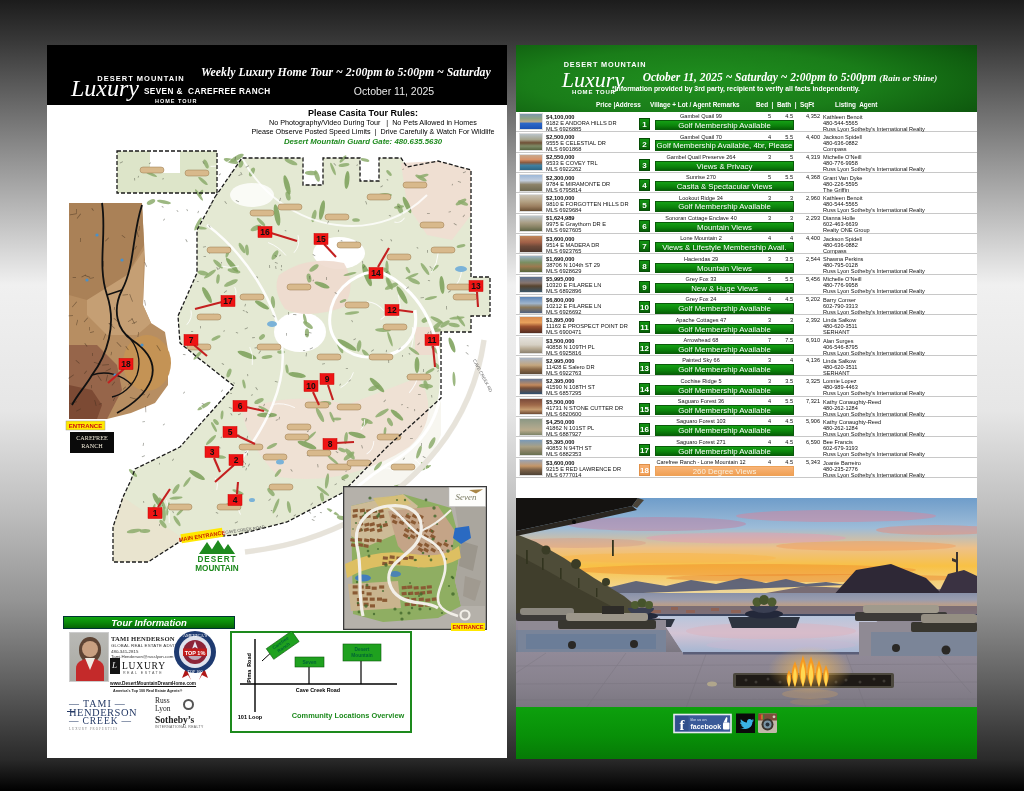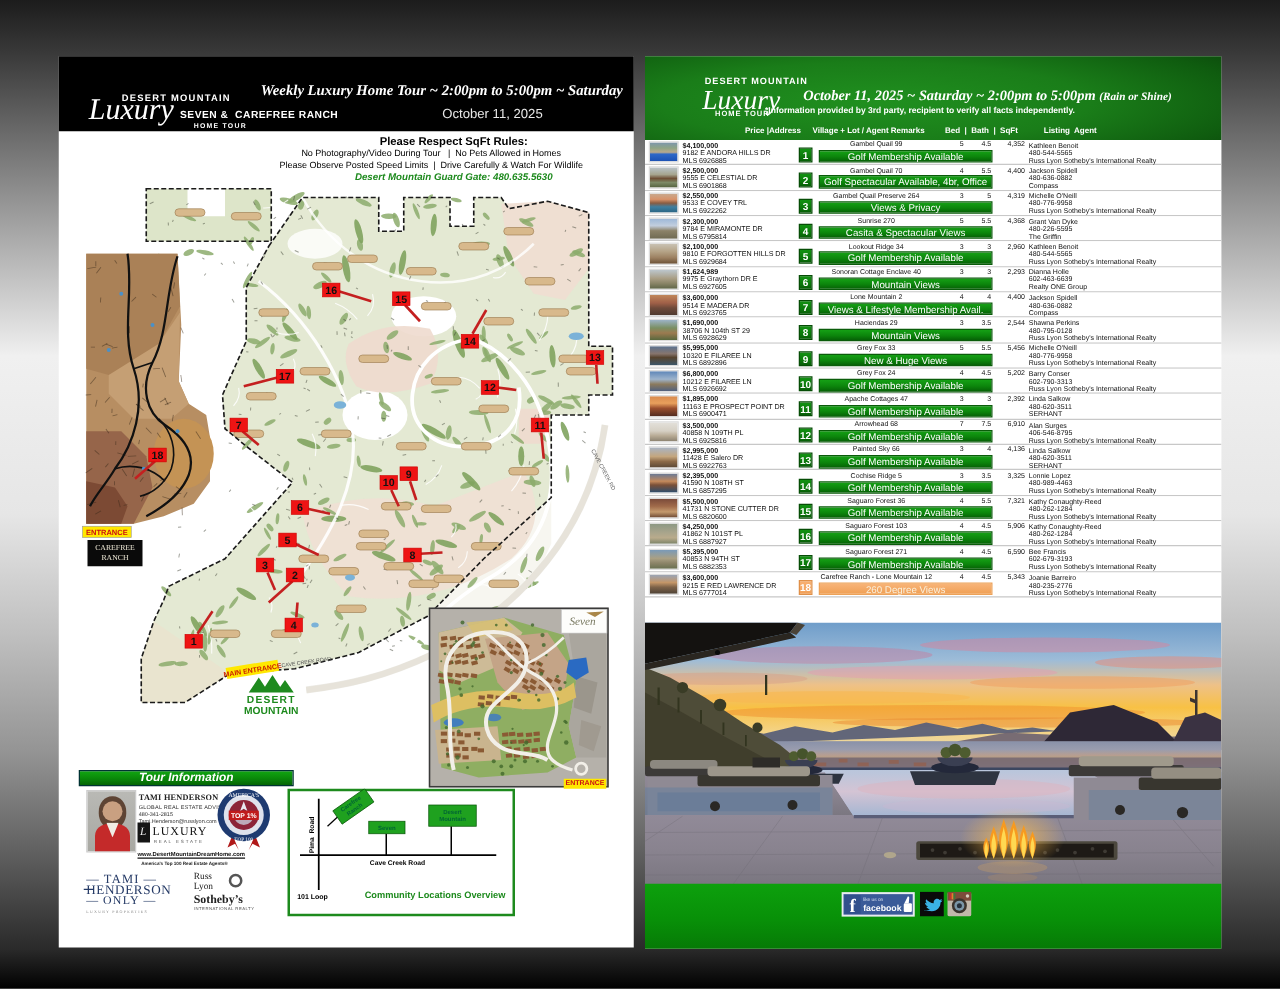--- a/index.html
+++ b/index.html
@@ -2,21 +2,21 @@
 <html><head><meta charset="utf-8"><style>
 *{margin:0;padding:0;box-sizing:border-box}
 html,body{width:1024px;height:791px;overflow:hidden}
 body{position:relative;font-family:"Liberation Sans",sans-serif;
 background:linear-gradient(180deg,#1c1c1c 0%,#3a3a3a 5.5%,#929292 20%,#f0f0f0 36%,#e6e6e6 52%,#c0c0c0 64%,#949494 76%,#616161 86%,#2a2a2a 96%,#000 100%);}
 .abs{position:absolute}
 #pageL{position:absolute;left:47px;top:45px;width:460px;height:713px;background:#fff}
 #pageR{position:absolute;left:516px;top:45px;width:461px;height:714px;background:#fff}
 
 #hdrL{position:absolute;left:0;top:0;width:460px;height:60px;background:#000;color:#fff}
-#hl-title{position:absolute;left:154px;top:20px;width:305px;text-align:center;font-family:"Liberation Serif",serif;font-style:italic;font-weight:bold;font-size:11.8px;white-space:nowrap}
+#hl-title{position:absolute;left:154px;top:20px;width:305px;font-family:"Liberation Serif",serif;font-style:italic;font-weight:bold;font-size:11.8px;white-space:nowrap}
 #hl-date{position:absolute;left:262px;top:40px;width:170px;text-align:center;font-size:10.5px;color:#e8e8e8}
 #hl-dm{position:absolute;left:44px;top:29px;width:100px;text-align:center;font-size:7.5px;letter-spacing:1px;font-weight:bold}
 #hl-lux{position:absolute;left:18px;top:30px;width:80px;text-align:center;font-family:"Liberation Serif",serif;font-style:italic;font-size:24px}
 #hl-seven{position:absolute;left:97px;top:41.5px;width:230px;font-size:8.2px;font-weight:bold;letter-spacing:.4px}
 #hl-ht{position:absolute;left:108px;top:53px;font-size:5.5px;letter-spacing:1px;font-weight:bold}
 .rules{position:absolute;width:300px;text-align:center;color:#000}
 
 #hdrR{position:absolute;left:0;top:0;width:461px;height:67px;color:#fff;
 background:radial-gradient(ellipse 430px 80px at 40% 55%,#20901f 0%,#1a7d19 40%,#0f5c0f 70%,#0a3c0a 92%,#083008 100%);}
 #hr-dm{position:absolute;left:41px;top:15px;width:96px;text-align:center;font-size:7.3px;letter-spacing:.8px;font-weight:bold}
@@ -45,22 +45,22 @@
 
 <div id="pageL">
  <div id="hdrL">
   <div id="hl-title">Weekly Luxury Home Tour ~ 2:00pm to 5:00pm ~ Saturday</div>
   <div id="hl-date">October 11, 2025</div>
   <div id="hl-dm">DESERT MOUNTAIN</div>
   <div id="hl-lux">Luxury</div>
   <div id="hl-seven">SEVEN &amp;&nbsp; CAREFREE RANCH</div>
   <div id="hl-ht">HOME TOUR</div>
  </div>
- <div class="rules" style="left:166px;top:63px;font-size:9px;font-weight:bold">Please Respect SqFt Rules:</div>
- <div class="rules" style="left:123px;top:74px;font-size:7.2px;width:350px;line-height:8.6px">No Photography/Video During Tour&nbsp;&nbsp; |&nbsp; No Pets Allowed in Homes<br>Please Observe Posted Speed Limits&nbsp; |&nbsp; Drive Carefully &amp; Watch For Wildlife</div>
+ <div class="rules" style="left:166px;top:63px;font-size:9px;font-weight:bold">Please Casita Tour Rules:</div>
+ <div class="rules" style="left:151px;top:74px;font-size:7.2px;width:350px;line-height:8.6px">No Photography/Video During Tour&nbsp;&nbsp; |&nbsp; No Pets Allowed in Homes<br>Please Observe Posted Speed Limits&nbsp; |&nbsp; Drive Carefully &amp; Watch For Wildlife</div>
  <div class="rules" style="left:166px;top:92px;font-size:7.8px;font-weight:bold;font-style:italic;color:#1e8a1e">Desert Mountain Guard Gate: 480.635.5630</div>
  <svg style="position:absolute;left:0;top:0" width="460" height="713" viewBox="0 0 460 713">
       <path d="M168,152 L195,113 L256,113 L256,140 L276,140 L276,113 L313,113 L313,136 L332,136 L332,113 L354,113 L360,122 L391,116 L424,125 L424,232 L443,232 L443,271 L424,271 L424,287 L394,287 L394,353 L340,402 L295,448 L240,477 L189,490 L137,494 L101,517 L66,517 L66,482 L76,452 L84,435 L88,424 L133,402 L187,341 L150,312 L133,298 L131,271 L150,228 L150,185 Z" fill="#e4e9d3" stroke="none"></path>
       <path d="M70,106 L170,106 L170,148 L70,148 Z" fill="#dde5c9" stroke="none"></path>
       <rect x="103" y="106" width="30" height="22" fill="#ffffff"></rect>
       <ellipse cx="253" cy="287" rx="26" ry="20" fill="#fff"></ellipse>
       <ellipse cx="292" cy="208" rx="26" ry="16" fill="#fff"></ellipse>
       <ellipse cx="205" cy="150" rx="22" ry="12" fill="#fff" opacity=".8"></ellipse>
       <path d="M394,353 L340,402 L295,448 L330,455 L380,420 L394,390 Z" fill="#f3f2ea" opacity=".7"></path>
       <path d="M354,118 L391,116 L424,125 L424,170 L405,195 L380,190 L360,160 Z" fill="#f0ded2" opacity=".9"></path>
@@ -897,21 +897,21 @@
 <rect x="11" y="18.5" width="24" height="7.5" fill="#c01c1c"></rect>
 <text x="23" y="24.6" font-size="5.5" font-weight="bold" fill="#fff" text-anchor="middle" font-family="Liberation Sans,sans-serif">TOP 1%</text>
 <text x="23" y="7.4" font-size="4.6" fill="#fff" text-anchor="middle" font-family="Liberation Serif,serif">AMERICA'S</text>
 <text x="23" y="42.5" font-size="4.2" fill="#fff" text-anchor="middle" font-family="Liberation Serif,serif">TOP 100</text>
 </svg>
     <div style="position:absolute;left:63px;top:636px;font-size:4.7px;font-weight:bold;color:#111;text-decoration:underline">www.DesertMountainDreamHome.com</div>
     <div style="position:absolute;left:66px;top:643.5px;font-size:3.7px;font-weight:bold;color:#222">America's Top 100 Real Estate Agents®</div>
     <div style="position:absolute;left:22px;top:653px;width:82px;color:#253a66;font-family:'Liberation Serif',serif">
 <div style="font-size:10px;letter-spacing:1px">— TAMI —</div>
 <div style="font-size:10.5px;letter-spacing:.5px;margin-top:-2px">HENDERSON</div>
-<div style="font-size:9.5px;letter-spacing:1px;margin-top:-2px">— ONLY —</div>
+<div style="font-size:9.5px;letter-spacing:1px;margin-top:-2px">— CREEK —</div>
 <div style="font-size:3.2px;color:#888;letter-spacing:1px;margin-top:1px">LUXURY PROPERTIES</div>
     </div>
     <div style="position:absolute;left:108px;top:652px;width:60px;color:#222">
 <div style="font-size:7.5px;line-height:7.5px;font-family:'Liberation Serif',serif">Russ<br>Lyon</div>
 <div style="position:absolute;left:28px;top:2px;width:11px;height:11px;border-radius:50%;border:2.5px solid #555"></div>
 <div style="font-size:9.5px;font-family:'Liberation Serif',serif;font-weight:bold;margin-top:3px">Sotheby’s</div>
 <div style="font-size:3.4px;color:#555;letter-spacing:.4px">INTERNATIONAL REALTY</div>
     </div>
     <div style="position:absolute;left:20px;top:666px;width:8px;border-top:1px solid #253a66"></div>
     <div style="position:absolute;left:183px;top:586px;width:182px;height:102px;border:2px solid #1d8a1d;background:#fff"></div>
@@ -963,21 +963,21 @@
 <div class="bed">5</div>
 <div class="bath">4.5</div>
 <div class="sqft">4,352</div>
 <div class="agt">Kathleen Benoit<br>480-544-5565<br>Russ Lyon Sotheby's International Realty</div>
 </div>
 <div class="trow" style="top:87.2px">
 <div class="thumb" style="background:linear-gradient(180deg,#b9c3c9 0%,#a6a58e 35%,#6e4f35 55%,#7d8a66 75%,#55633f 100%)"></div>
 <div class="pr"><b>$2,500,000</b><br>9555 E CELESTIAL DR<br>MLS 6901868</div>
 <div class="nbox-g">2</div>
 <div class="vil">Gambel Quail 70</div>
-<div class="ban-g">Golf Spectacular Available, 4br, Office</div>
+<div class="ban-g">Golf Membership Available, 4br, Please</div>
 <div class="bed">4</div>
 <div class="bath">5.5</div>
 <div class="sqft">4,400</div>
 <div class="agt">Jackson Spidell<br>480-636-0882<br>Compass</div>
 </div>
 <div class="trow" style="top:107.6px">
 <div class="thumb" style="background:linear-gradient(180deg,#c8a98e 0%,#d8936a 30%,#8a5c42 50%,#3f7fa0 70%,#2a6584 100%)"></div>
 <div class="pr"><b>$2,550,000</b><br>9533 E COVEY TRL<br>MLS 6922262</div>
 <div class="nbox-g">3</div>
 <div class="vil">Gambel Quail Preserve 264</div>

